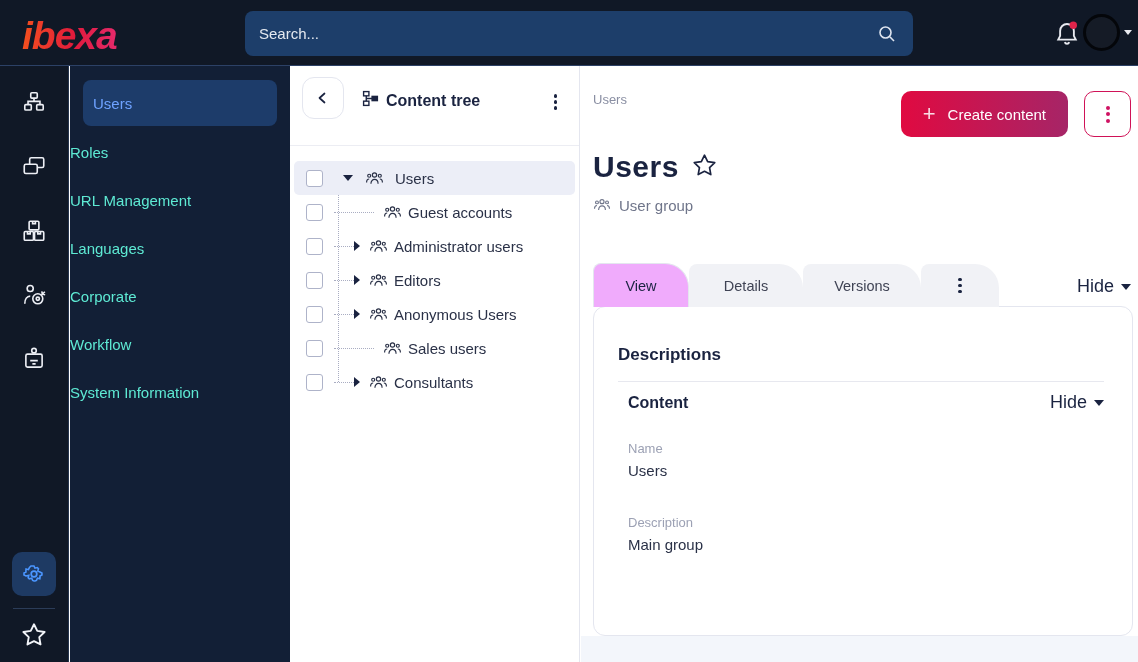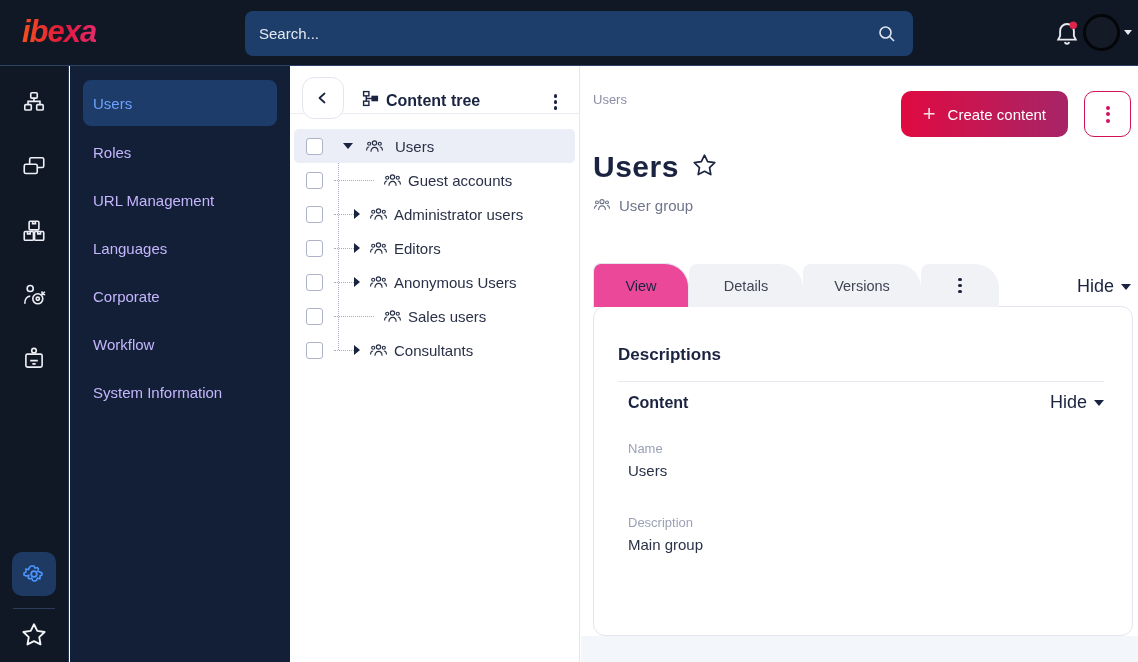--- a/index.html
+++ b/index.html
@@ -2,21 +2,21 @@
 <html><head>
 <meta charset="utf-8">
 <style>
   * { margin:0; padding:0; box-sizing:border-box; }
   html,body { width:1138px; height:662px; overflow:hidden; }
   body { font-family:"Liberation Sans", sans-serif; background:#fff; position:relative; }
 
   
   .topbar { position:absolute; top:0; left:0; width:1138px; height:66px;
             background:#101826; border-bottom:1px solid #2c4166; z-index:10; }
-  .logo { position:absolute; left:22px; top:14px; font-size:31px; font-weight:800;
+  .logo { position:absolute; left:22px; top:14px; font-size:39px; font-weight:800;
           letter-spacing:-1px; font-style:italic;
           background:linear-gradient(90deg,#f4501e 0%,#e01a3c 55%,#e62a6b 100%);
           -webkit-background-clip:text; background-clip:text; color:transparent; }
   .search-wrap { position:absolute; left:245px; top:11px; width:668px; height:45px;
                  background:#1d3e6a; border-radius:8px; display:flex; align-items:center; }
   .search-input { flex:1; background:transparent; border:none; outline:none; color:#fff;
                   font-size:15px; padding:0 14px; font-family:"Liberation Sans",sans-serif; }
   .search-input::placeholder { color:#f0f3f8; opacity:.95; }
   .search-icon { margin-right:16px; display:flex; }
   .bell-wrap { position:absolute; left:1052px; top:19px; width:30px; height:30px; cursor:pointer; }
@@ -34,29 +34,29 @@
                align-items:center; justify-content:center; }
   .rail-bottom { margin-top:auto; display:flex; flex-direction:column; align-items:center; }
   .gear-btn { width:44px; height:44px; background:#1e3a63; border-radius:10px; display:flex;
               align-items:center; justify-content:center; cursor:pointer; }
   .rail-divider { width:42px; height:1px; background:#2b3c58; margin:12px 0; }
   .rail-star { width:28px; height:28px; cursor:pointer; }
 
   
   .sidebar { position:absolute; top:66px; left:70px; width:220px; height:596px;
              background:#121f36; padding-top:14px; }
-  .side-item { height:48px; display:flex; align-items:center; padding-left:23px; color:#c4b5fd;
+  .side-item { height:48px; display:flex; align-items:center; color:#5eead4;
                font-size:15px; cursor:pointer; }
   .side-item.active { height:46px; margin:0 13px 2px 13px; padding-left:10px; border-radius:8px;
                       background:#1d3c6a; color:#6ea2ff; }
 
   
   .tree-panel { position:absolute; top:66px; left:290px; width:290px; height:596px; background:#fff;
                 border-right:1px solid #e4e6ef; }
-  .tree-header { height:48px; border-bottom:1px solid #ecedf3; display:flex; align-items:center;
+  .tree-header { height:80px; border-bottom:1px solid #ecedf3; display:flex; align-items:center;
                  position:relative; }
   .back-btn { position:absolute; left:12px; top:11px; width:42px; height:42px; border:1px solid #e4e6ef;
               border-radius:12px; background:#fff; display:flex; align-items:center; justify-content:center;
               cursor:pointer; }
   .tree-title-icon { position:absolute; left:72px; top:24px; }
   .tree-title { position:absolute; left:96px; top:26px; font-size:16px; font-weight:700; color:#1a2340; }
   .kebab { display:flex; flex-direction:column; gap:2.5px; cursor:pointer; padding:4px; }
   .kebab i { width:3.5px; height:3.5px; border-radius:50%; background:#1a2340; }
   .tree-kebab { position:absolute; right:18px; top:24px; }
   .tree-list { position:relative; margin-top:15px; }
@@ -90,21 +90,21 @@
               display:flex; align-items:center; justify-content:center; cursor:pointer; }
   .more-btn .kebab i { background:#cf1262; width:4px; height:4px; }
   .title-row { position:absolute; top:84px; left:12px; display:flex; align-items:center; gap:12px; }
   .page-title { font-size:30px; font-weight:700; color:#1a2340; letter-spacing:.5px; }
   .subtitle { position:absolute; top:130px; left:12px; display:flex; align-items:center; gap:8px;
               font-size:15px; color:#6f758a; }
   .tabs-row { position:absolute; top:197px; left:12px; right:7px; height:44px; display:flex;
               align-items:flex-end; z-index:2; }
   .tab { height:43px; background:#f1f2f6; border-radius:8px 24px 0 0; display:flex; align-items:center;
          justify-content:center; font-size:14.5px; color:#3f4354; cursor:pointer; padding:0 8px; }
-  .tab.active { height:44px; background:#ec4899; border:1px solid #e4e6ef; border-bottom:none;
+  .tab.active { height:44px; background:#f0abfc; border:1px solid #e4e6ef; border-bottom:none;
                 color:#1a2340; }
   .tab-view { width:96px; } .tab-details { width:114px; } .tab-versions { width:118px; }
   .tab-dots { width:78px; }
   .hide-link { margin-left:auto; margin-bottom:10px; display:flex; align-items:center; gap:7px;
                font-size:18px; color:#1a2340; cursor:pointer; }
   .hide-caret { width:0; height:0; border-left:5px solid transparent; border-right:5px solid transparent;
                 border-top:6px solid #1a2340; }
   .card { position:absolute; top:240px; left:12px; right:5px; height:330px; background:#fff;
           border:1px solid #e4e6ef; border-radius:12px; padding:0 28px 0 24px; z-index:1; }
   .sec-title { margin-top:38px; font-size:17px; font-weight:700; color:#1a2340; }

